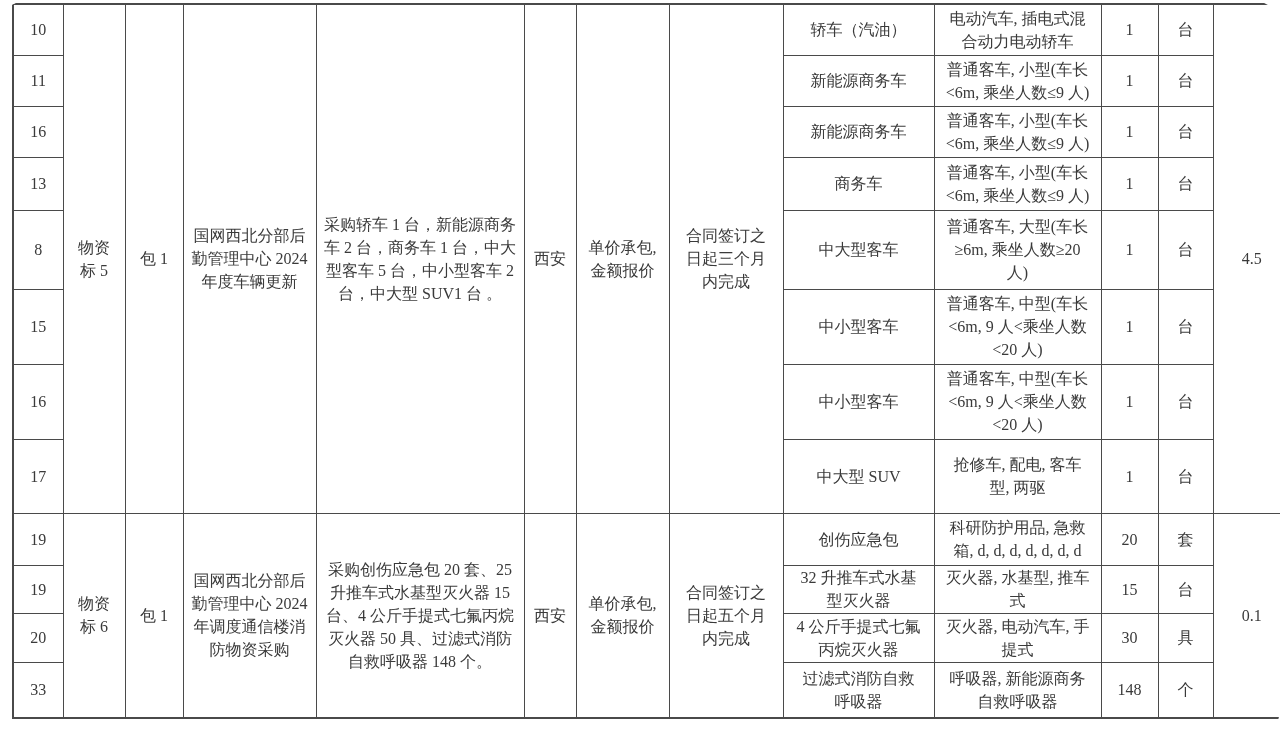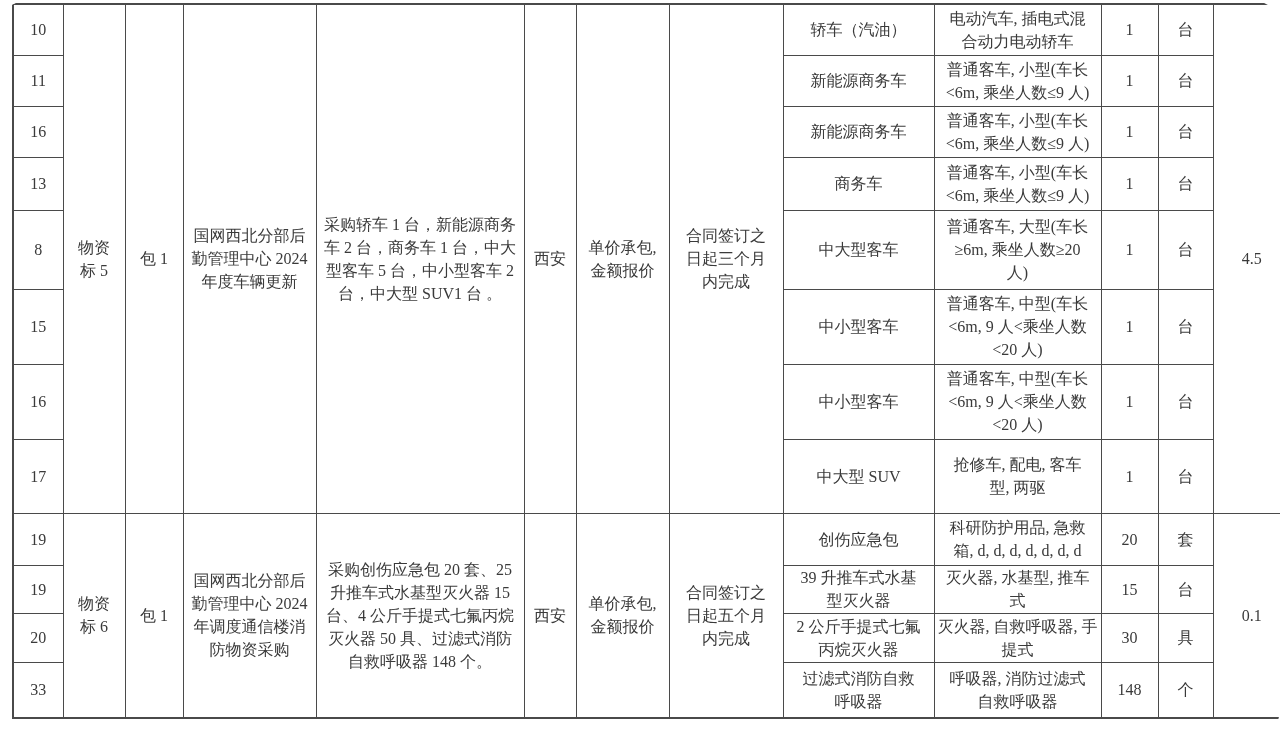--- a/index.html
+++ b/index.html
@@ -158,40 +158,40 @@
 内完成</td>
         <td>创伤应急包</td>
         <td>科研防护用品, 急救
 箱, d, d, d, d, d, d, d</td>
         <td class="qty">20</td>
         <td>套</td>
         <td rowspan="4" class="score">0.1</td>
       </tr>
       <tr style="height:48px">
         <td class="num">19</td>
-        <td>39 升推车式水基
+        <td>32 升推车式水基
 型灭火器</td>
         <td>灭火器, 水基型, 推车
 式</td>
         <td class="qty">15</td>
         <td>台</td>
       </tr>
       <tr style="height:49px">
         <td class="num">20</td>
-        <td>2 公斤手提式七氟
+        <td>4 公斤手提式七氟
 丙烷灭火器</td>
-        <td>灭火器, 自救呼吸器, 手
+        <td>灭火器, 电动汽车, 手
 提式</td>
         <td class="qty">30</td>
         <td>具</td>
       </tr>
       <tr style="height:56px">
         <td class="num">33</td>
         <td>过滤式消防自救
 呼吸器</td>
-        <td>呼吸器, 消防过滤式
+        <td>呼吸器, 新能源商务
 自救呼吸器</td>
         <td class="qty">148</td>
         <td>个</td>
       </tr>
     </tbody>
   </table>
 </div>
 
 </body></html>

